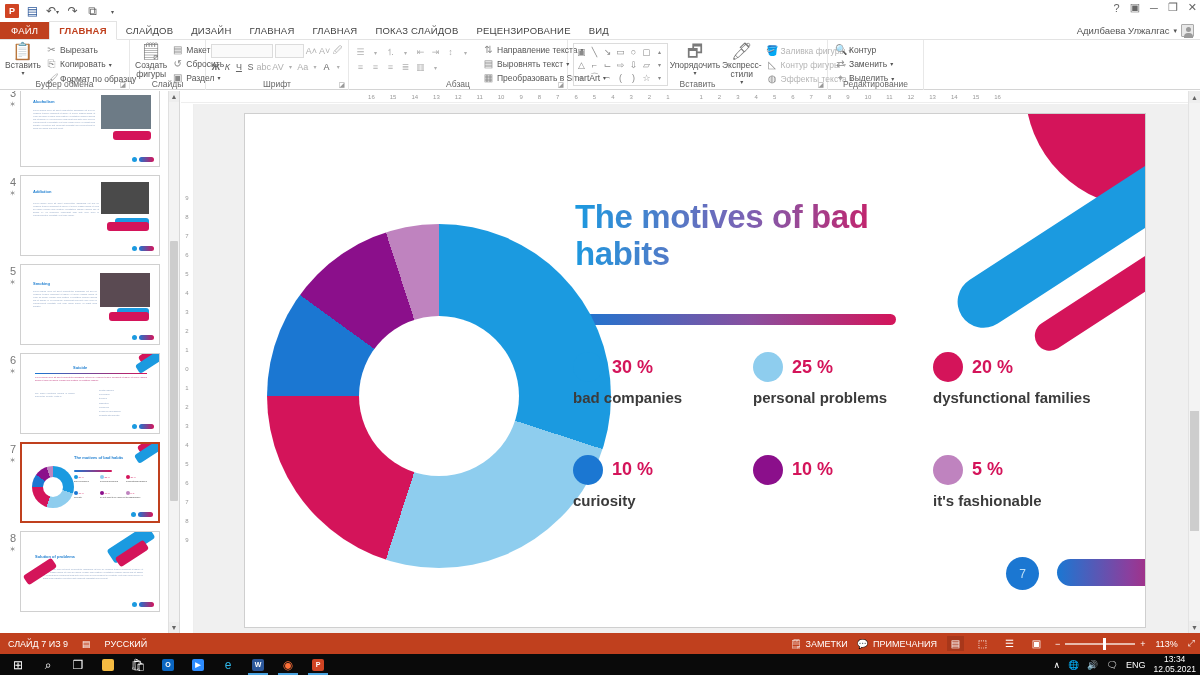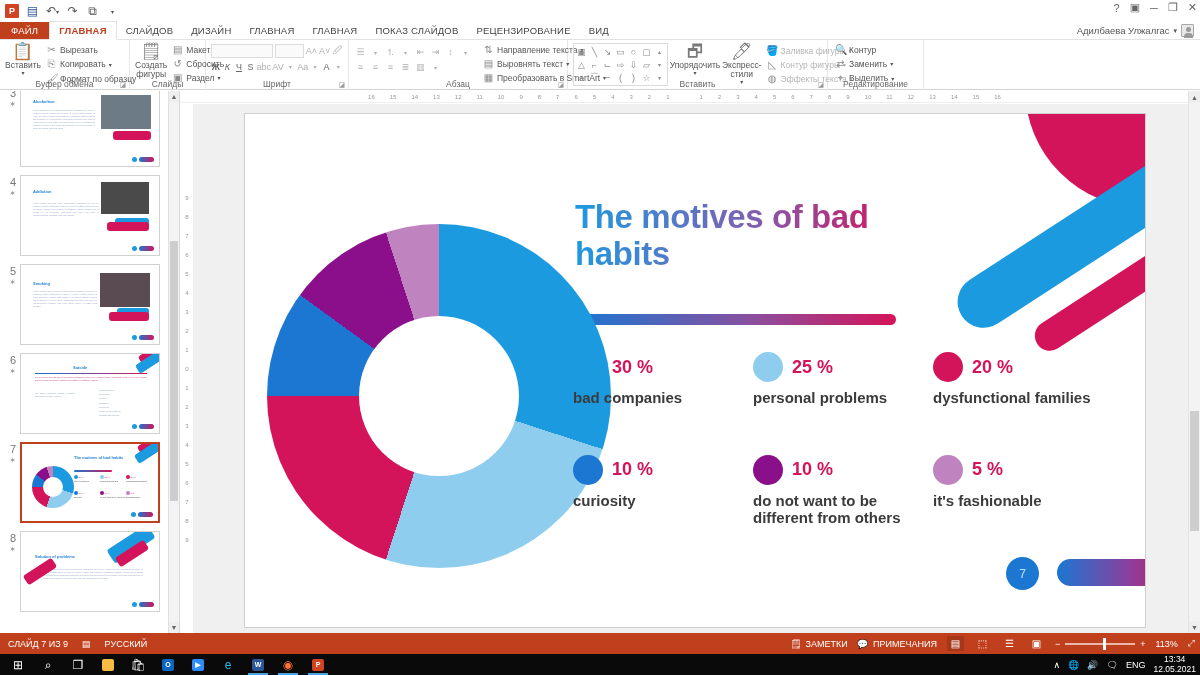--- a/index.html
+++ b/index.html
@@ -722,21 +722,20 @@
             <div class="lg-dot" style="background:#1b77d2"></div>
             <div class="lg-pct">10 %</div>
           </div>
           <div class="lg-label">curiosity</div>
         </div>
         <div class="lg-item">
           <div class="lg-head">
             <div class="lg-dot" style="background:#8b0f8b"></div>
             <div class="lg-pct">10 %</div>
           </div>
-          <div class="lg-label">do not want to be different from others</div>
         </div>
         <div class="lg-item">
           <div class="lg-head">
             <div class="lg-dot" style="background:#bf83bf"></div>
             <div class="lg-pct">5 %</div>
           </div>
           <div class="lg-label">it's fashionable</div>
         </div>
       </div>
 

